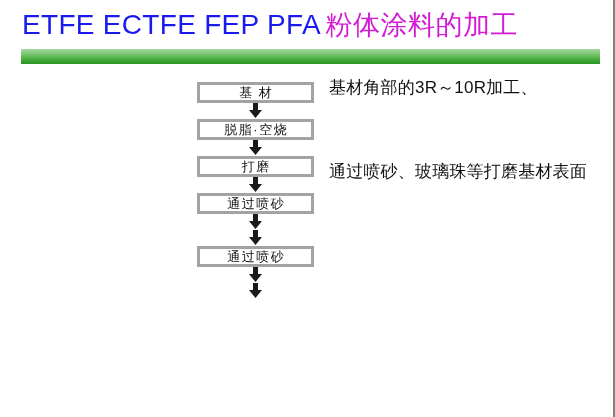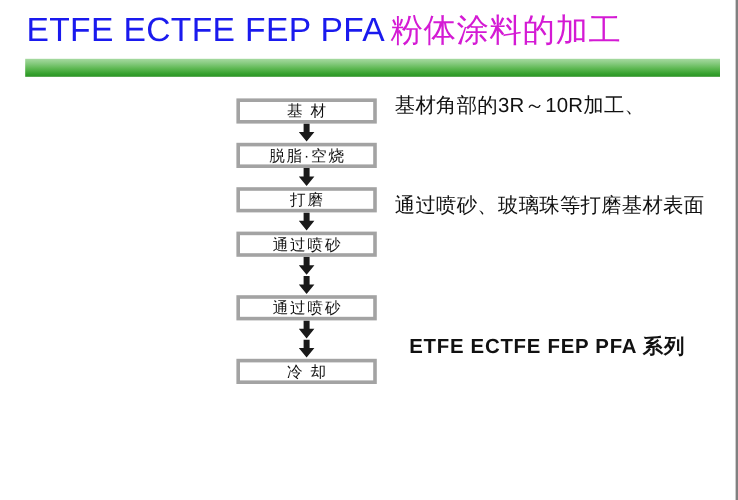--- a/index.html
+++ b/index.html
@@ -155,20 +155,18 @@
         <polygon points="5,0 10,0 10,7 14,7 7.5,15 1,7 5,7" fill="#1a1a1a"></polygon>
       </svg>
     </div>
 
     <div class="flow-arrow">
       <svg width="15" height="16" viewBox="0 0 15 16" aria-hidden="true">
         <polygon points="5,0 10,0 10,7 14,7 7.5,15 1,7 5,7" fill="#1a1a1a"></polygon>
       </svg>
     </div>
 
-    <div class="flow-box">冷  却</div>
   </div>
 
   <div class="note" id="note-substrate-1">基材角部的3R～10R加工、</div>
   <div class="note" id="note-grinding">通过喷砂、玻璃珠等打磨基材表面</div>
-  <div class="note bold" id="note-spray">ETFE ECTFE FEP PFA  系列</div>
 
 </div>
 
 </body></html>

